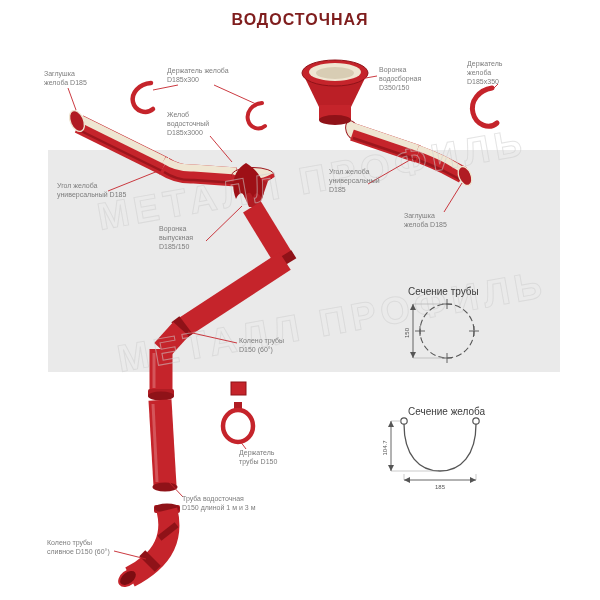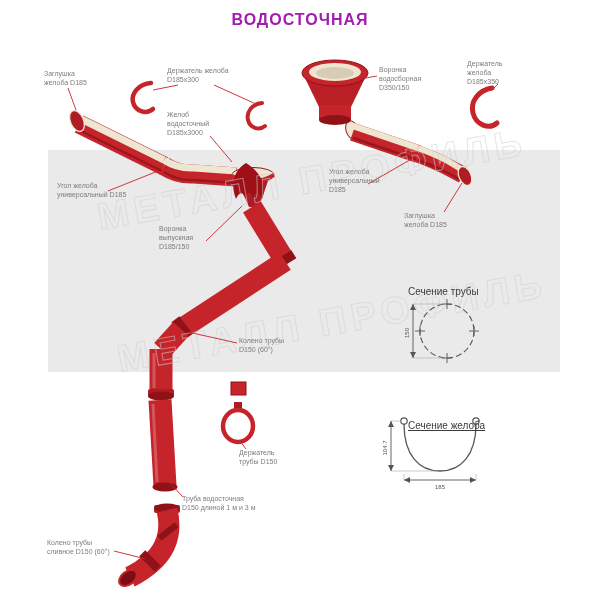--- a/index.html
+++ b/index.html
@@ -1,41 +1,41 @@
 <!DOCTYPE html>
 <html><head>
 <meta charset="utf-8">
 <style>
   html,body{margin:0;padding:0;background:#ffffff;}
   #stage{position:relative;width:600px;height:600px;background:#ffffff;overflow:hidden;
          font-family:"Liberation Sans","DejaVu Sans",sans-serif;}
   #diagram-svg{position:absolute;left:0;top:0;}
   .title-wrap{position:absolute;left:0;top:10px;width:600px;text-align:center;
-              color:#a21caf;font-weight:bold;font-size:16px;letter-spacing:1px;line-height:1.25;}
+              color:#7f1d1d;font-weight:bold;font-size:16px;letter-spacing:1px;line-height:1.25;}
   .lbl{position:absolute;font-size:7px;line-height:1.3;color:#7d7d7d;white-space:pre-line;}
   .section-title{position:absolute;font-size:10px;color:#3c3c3c;white-space:pre-line;}
   .wm{font-size:38px;letter-spacing:5px;fill:none;stroke:#cfcfcf;stroke-width:1;opacity:.55;
       font-family:"Liberation Sans",sans-serif;font-weight:bold;}
   .dim{font-size:6px;fill:#555;font-family:"Liberation Sans",sans-serif;}
   
   #l-endcap-left{left:44px;top:69px;}
   #l-holder-300{left:167px;top:66px;}
   #l-collector-funnel{left:379px;top:65px;}
   #l-holder-350{left:467px;top:59px;}
   #l-gutter{left:167px;top:110px;}
   #l-corner-left{left:57px;top:181px;}
   #l-corner-right{left:329px;top:167px;}
   #l-endcap-right{left:404px;top:211px;}
   #l-outlet-funnel{left:159px;top:224px;}
   #l-pipe-elbow{left:239px;top:336px;}
   #l-pipe-holder{left:239px;top:448px;}
   #l-pipe{left:182px;top:494px;}
   #l-drain-elbow{left:47px;top:538px;}
   #t-pipe-section{left:408px;top:286px;}
-  #t-gutter-section{left:408px;top:420px;text-decoration:underline;}
+  #t-gutter-section{left:408px;top:406px;}
 </style>
 </head>
 <body>
 
 <div id="stage">
 
   <svg id="diagram-svg" width="600" height="600" viewBox="0 0 600 600">
 
     <polygon points="48,150 560,150 560,372 48,372" fill="#eaeaea"></polygon>
 

